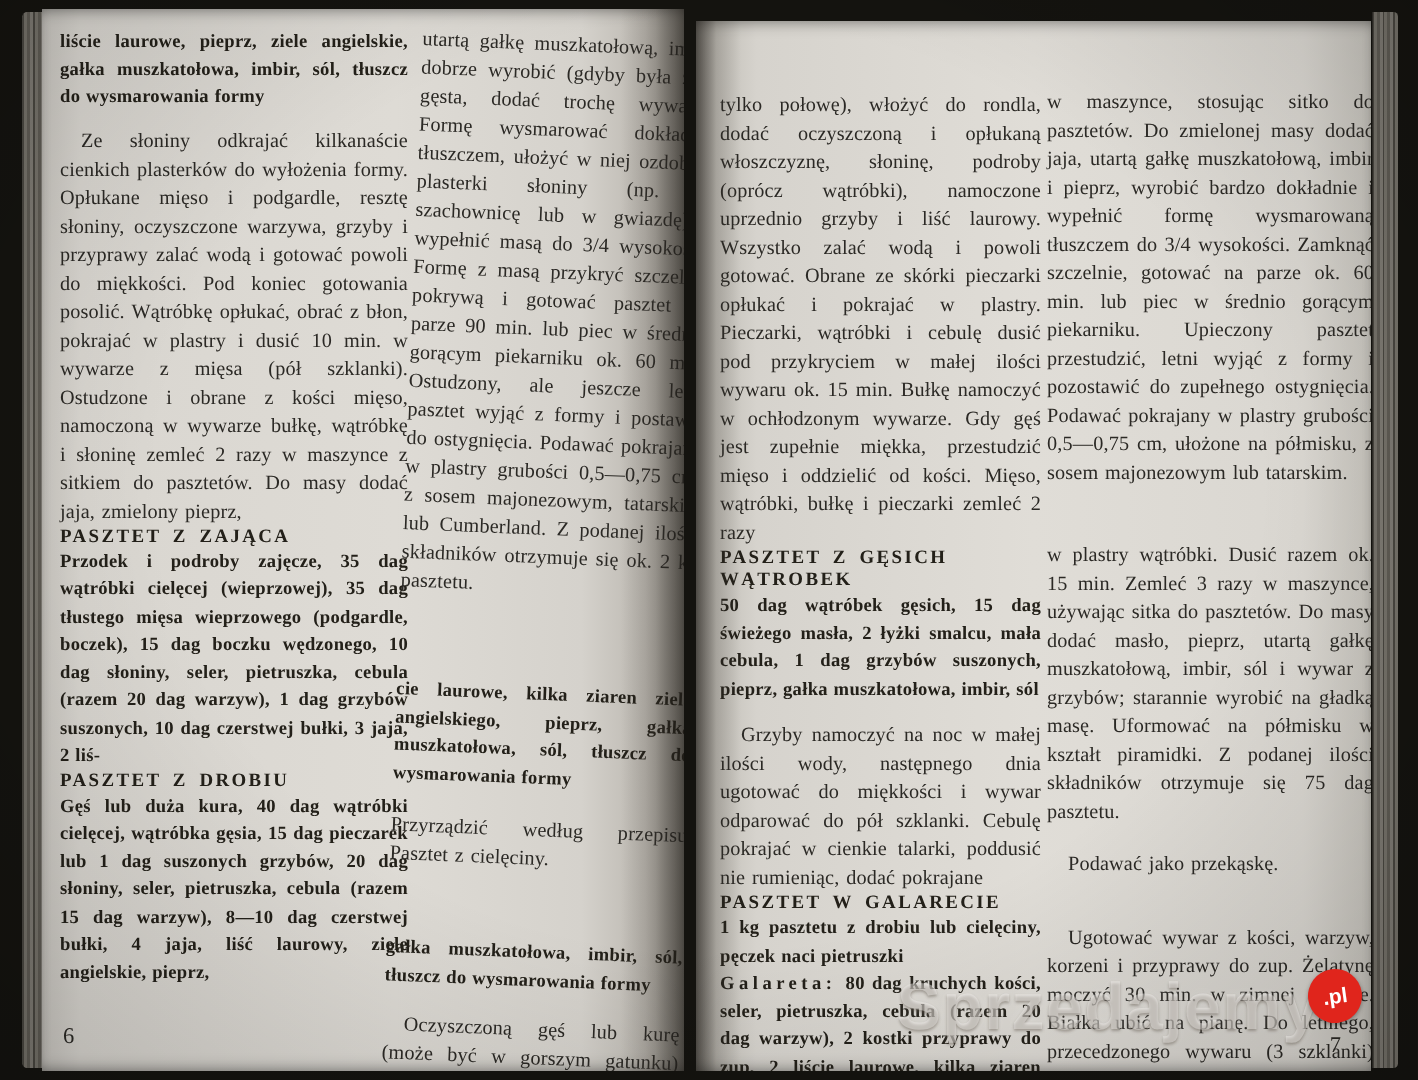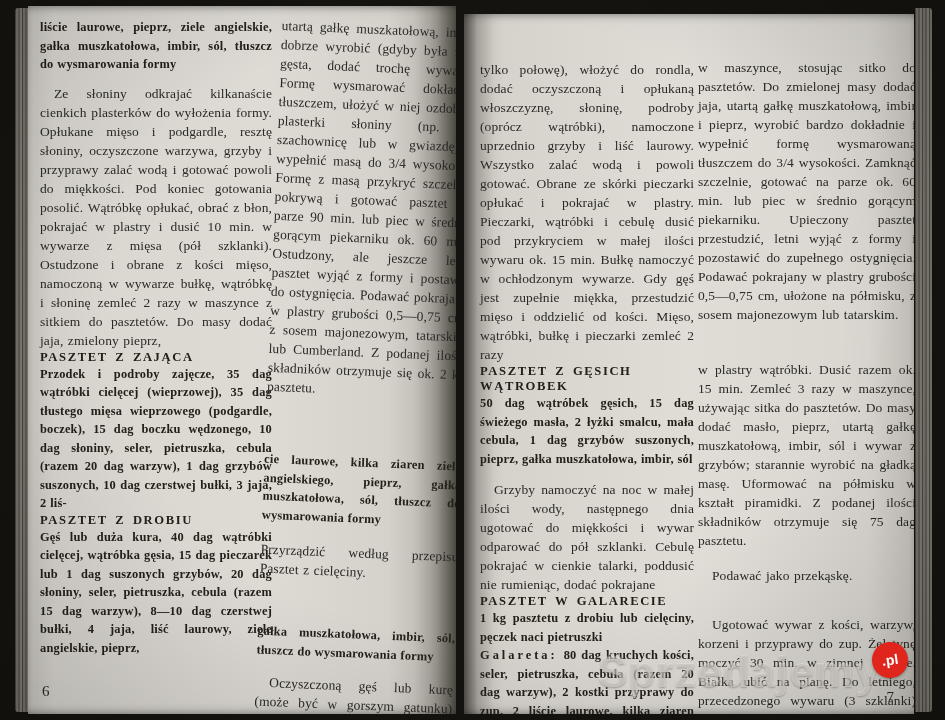--- a/index.html
+++ b/index.html
@@ -78,21 +78,21 @@
   .pagenum.pn-left  { left:14px;  bottom:14px; }
   .pagenum.pn-right { right:20px; bottom:8px; }
 
   .vignette {
     position:absolute; inset:0; pointer-events:none; z-index:8;
     background:radial-gradient(ellipse at 50% 45%, rgba(0,0,0,0) 55%, rgba(0,0,0,.16) 100%);
   }
 
   .watermark {
     position:absolute; left:598px; top:650px; z-index:10;
-    display:flex; align-items:center;
+    display:flex; align-items:flex-end;
   }
   .watermark-text {
     font-family:"Liberation Sans","DejaVu Sans",sans-serif;
     font-size:44px; font-weight:bold; letter-spacing:1px;
     color:rgba(248,246,242,.42);
     text-shadow:0 1px 2px rgba(90,82,70,.45), 0 0 8px rgba(255,255,255,.15);
     line-height:1;
   }
   .watermark-badge {
     width:36px; height:36px; border-radius:50%;

